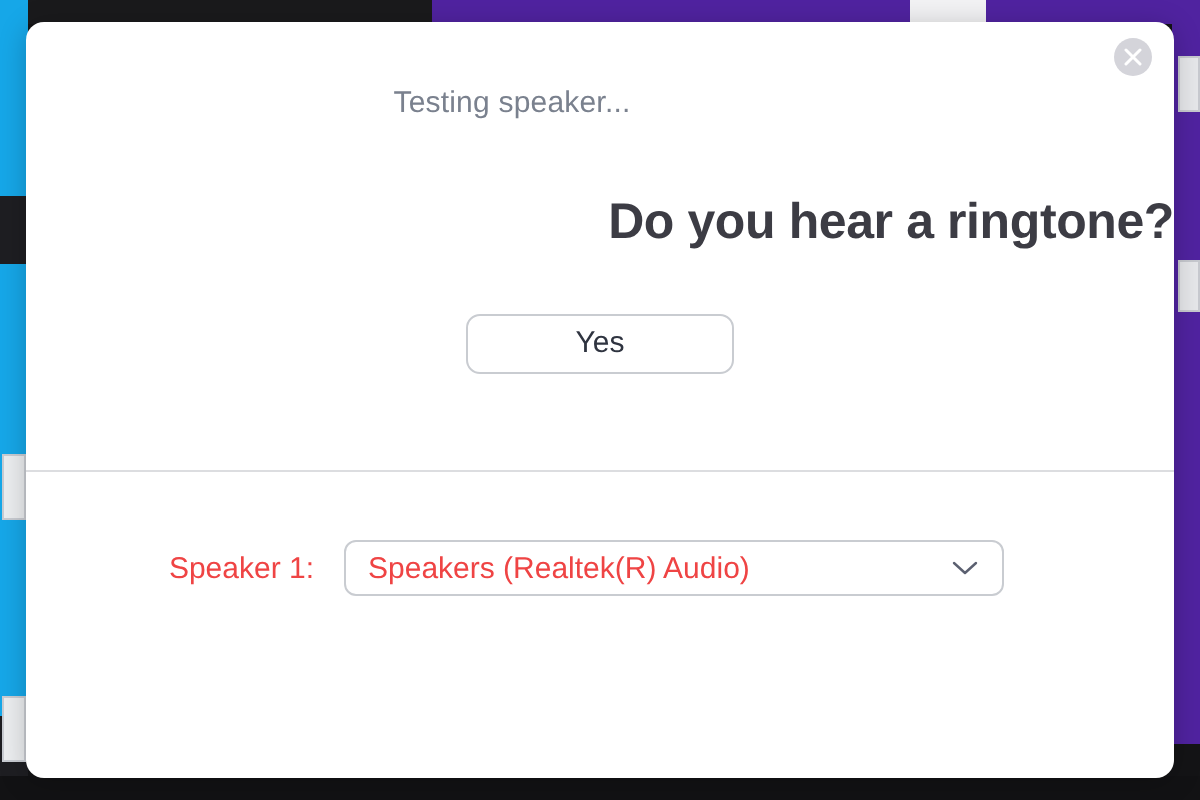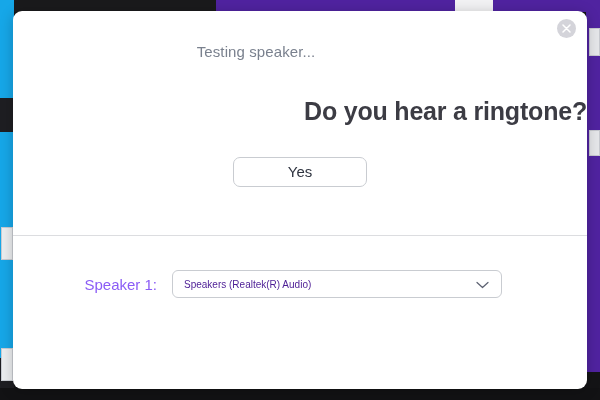--- a/index.html
+++ b/index.html
@@ -184,39 +184,39 @@
   }
   .field-row.speaker { left: 0; top: 259px; width: 574px; }
   .field-row.level   { left: 0; top: 333px; width: 574px; }
 
   .field-label {
     width: 159px;
     text-align: right;
     padding-right: 15px;
     box-sizing: border-box;
     font-size: 15px;
-    color: #8b5cf6;
+    color: #ef4444;
   }
 
   .select-box {
     position: relative;
     width: 330px;
     height: 28px;
     border: 1px solid #c9ccd1;
     border-radius: 6px;
     background: #ffffff;
     display: flex;
     align-items: center;
     cursor: pointer;
     box-sizing: border-box;
   }
   .select-value {
     padding-left: 11px;
-    font-size: 10px;
-    color: #4c1d95;
+    font-size: 15px;
+    color: #ef4444;
     white-space: nowrap;
     overflow: hidden;
   }
   .select-chevron {
     position: absolute;
     right: 12px;
     top: 50%;
     transform: translateY(-50%);
     display: block;
   }

